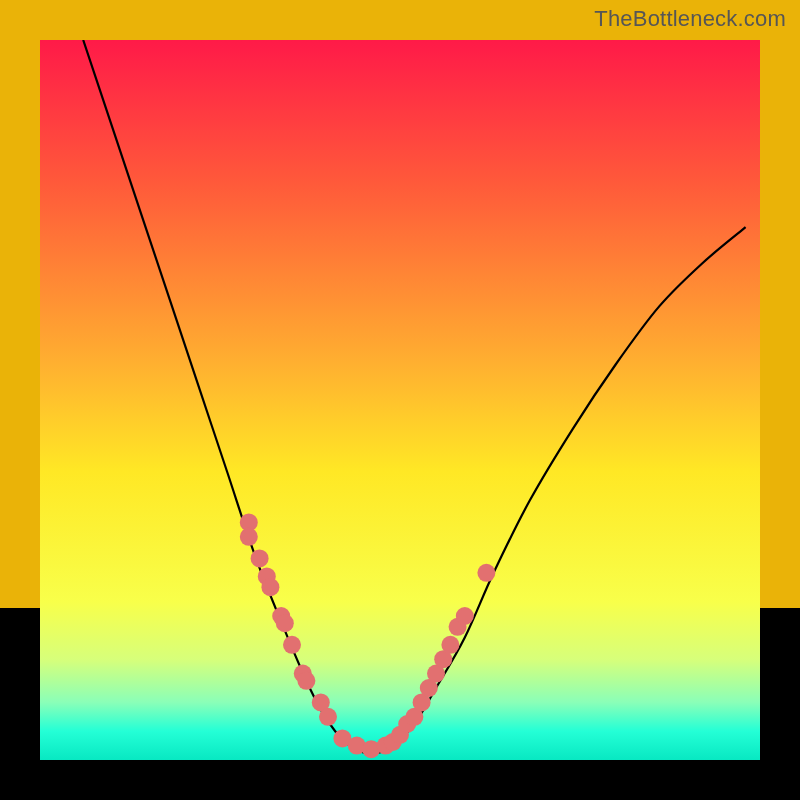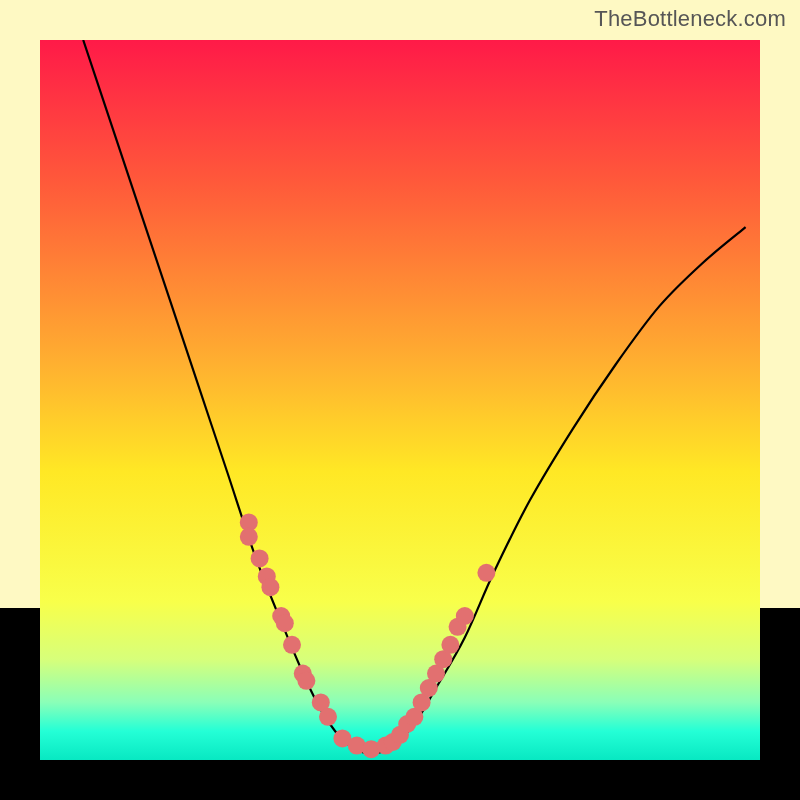--- a/index.html
+++ b/index.html
@@ -7,21 +7,21 @@
     padding: 0;
     width: 800px;
     height: 800px;
     background: #000;
     overflow: hidden;
   }
   .frame {
     position: absolute;
     width: 800px;
     height: 608px;
-    background: #fef9c3;
+    background: #eab308;
   }
   .plot {
     position: absolute;
     left: 40px;
     top: 40px;
     width: 720px;
     height: 720px;
   }
   .watermark {
     position: absolute;

